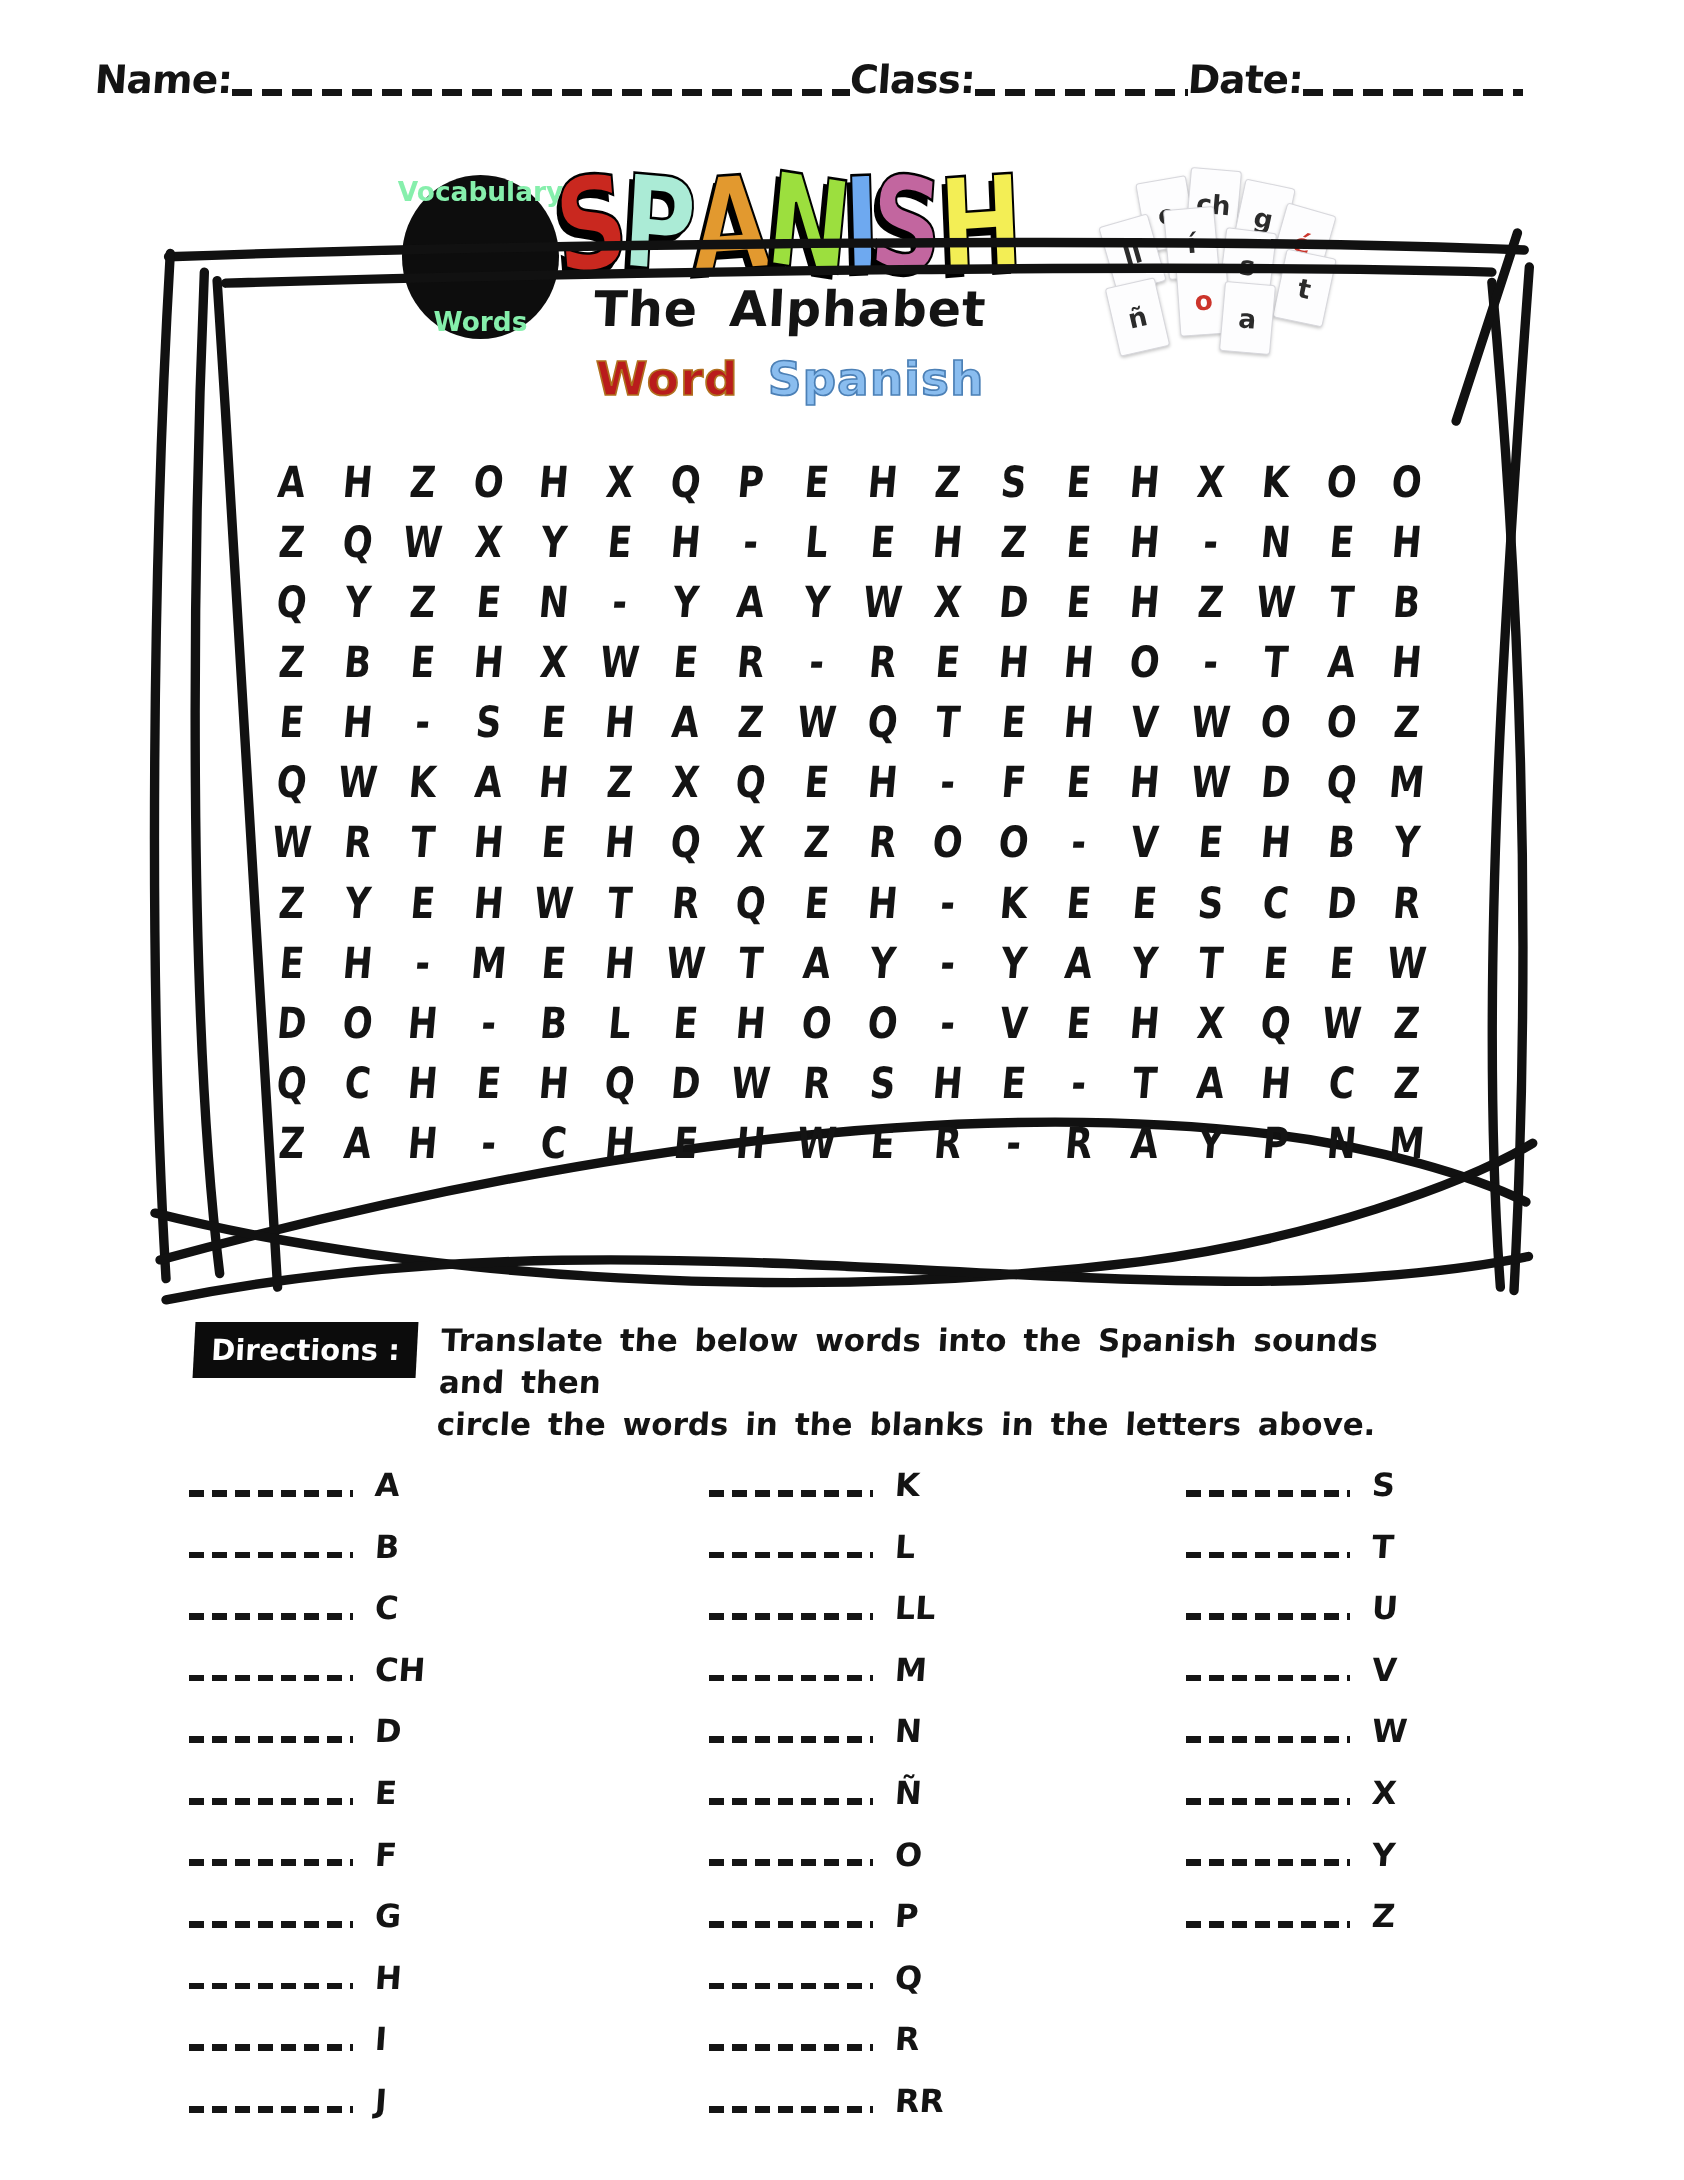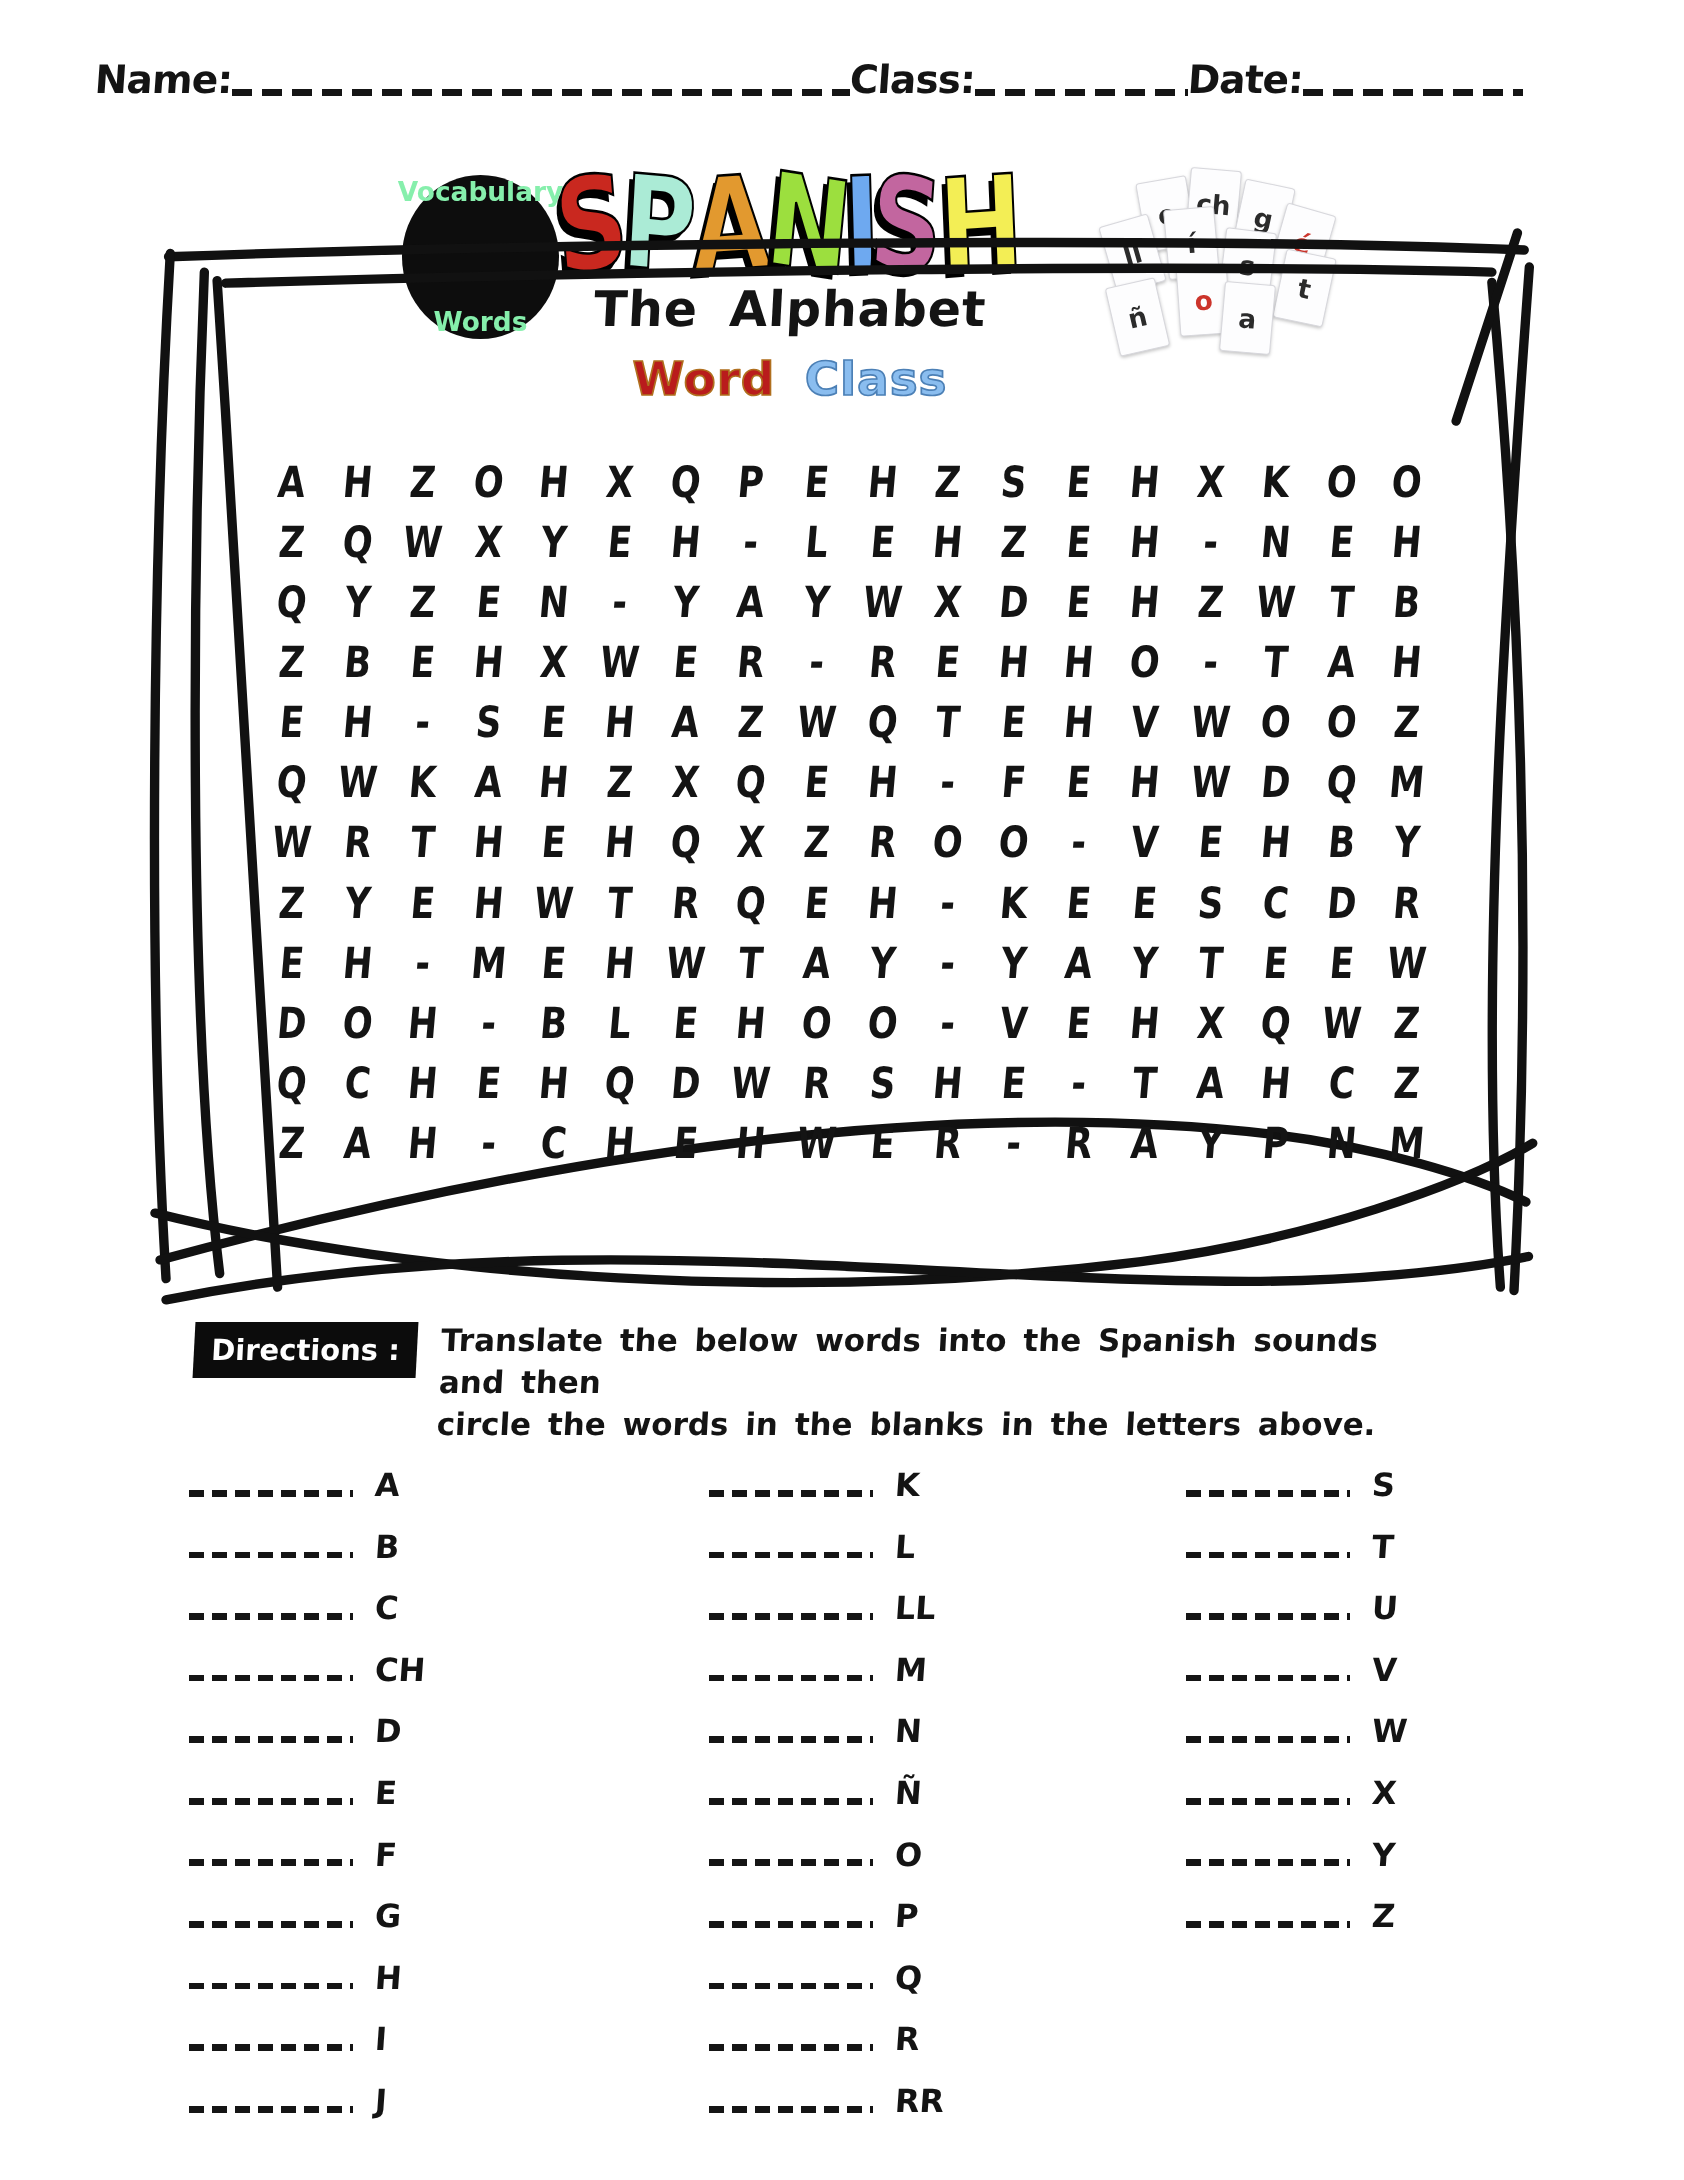--- a/index.html
+++ b/index.html
@@ -88,21 +88,21 @@
       <span style="color: rgb(171, 235, 214); transform: scaleX(0.78) rotate(4deg);">P</span>
       <span style="color: rgb(226, 153, 47); transform: scaleX(0.78) rotate(-3deg);">A</span>
       <span style="color: rgb(156, 223, 62); transform: scaleX(0.78) rotate(7deg);">N</span>
       <span style="color: rgb(110, 169, 240); transform: scaleX(0.78) rotate(-2deg);">I</span>
       <span style="color: rgb(194, 102, 159); transform: scaleX(0.78) rotate(5deg);">S</span>
       <span style="color: rgb(243, 238, 85); transform: scaleX(0.78) rotate(-3deg);">H</span>
     </div>
   <div class="subtitle">The Alphabet</div>
   <div class="wsearch">
     <span class="w1" id="ws-word" style="color: #b91c1c;">Word</span>
-    <span class="w2" id="ws-search" style="color: rgb(138, 189, 239);">Class</span>
+    <span class="w2" id="ws-search" style="color: rgb(138, 189, 239);">Spanish</span>
   </div>
 
   <div class="cards" id="cards">
       <div class="card" style="color: rgb(43, 43, 43); left: 48px; top: 15.3px; transform: rotate(-10deg);">e</div>
       <div class="card" style="color: rgb(43, 43, 43); left: 95px; top: 5.1px; transform: rotate(5deg);">ch</div>
       <div class="card" style="color: rgb(43, 43, 43); left: 145px; top: 19px; transform: rotate(12deg);">g</div>
       <div class="card" style="color: rgb(204, 52, 43); left: 184px; top: 44px; transform: rotate(16deg);">é</div>
       <div class="card" style="color: rgb(43, 43, 43); left: 13.6px; top: 55px; transform: rotate(-16deg);">ll</div>
       <div class="card" style="color: rgb(43, 43, 43); left: 73px; top: 44px; transform: rotate(-5deg);">í</div>
       <div class="card" style="color: rgb(43, 43, 43); left: 129px; top: 66px; transform: rotate(7deg);">s</div>

